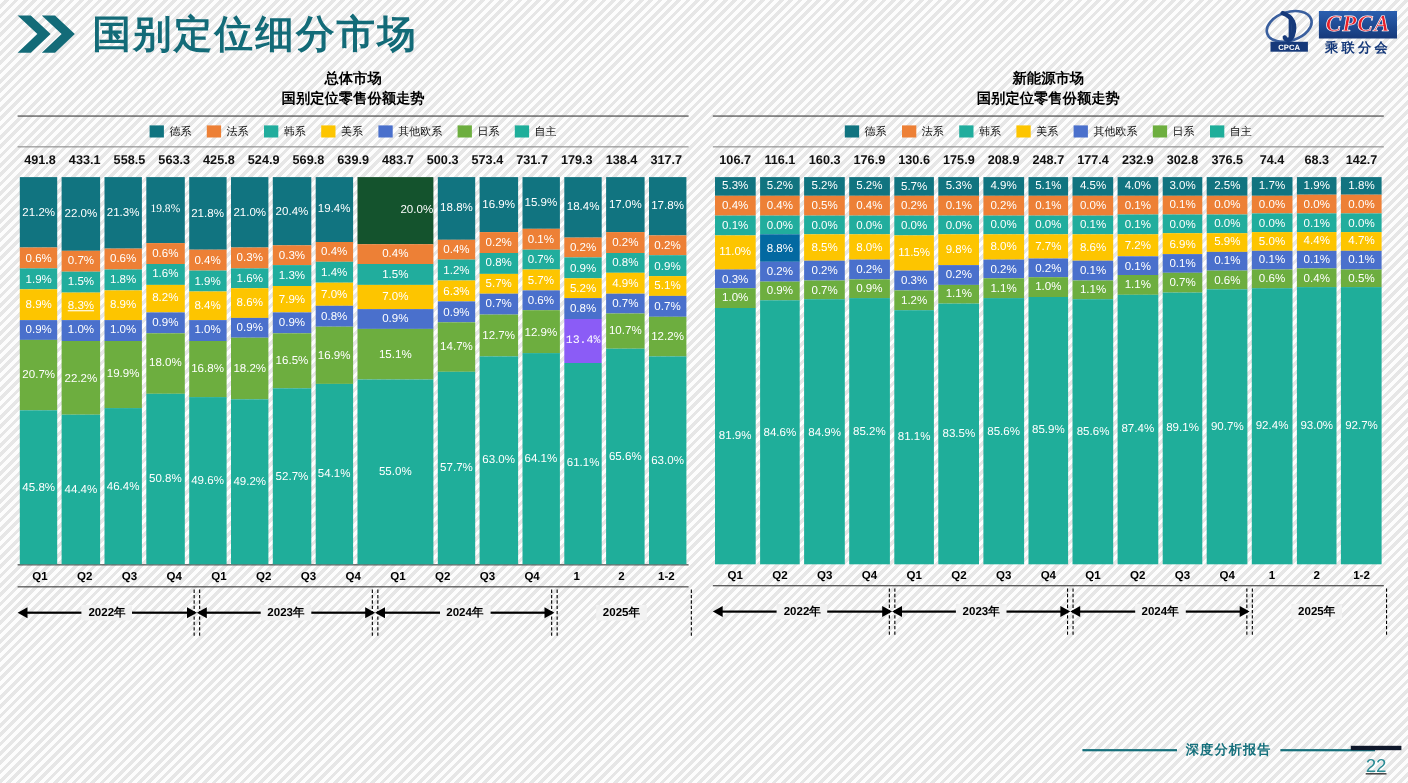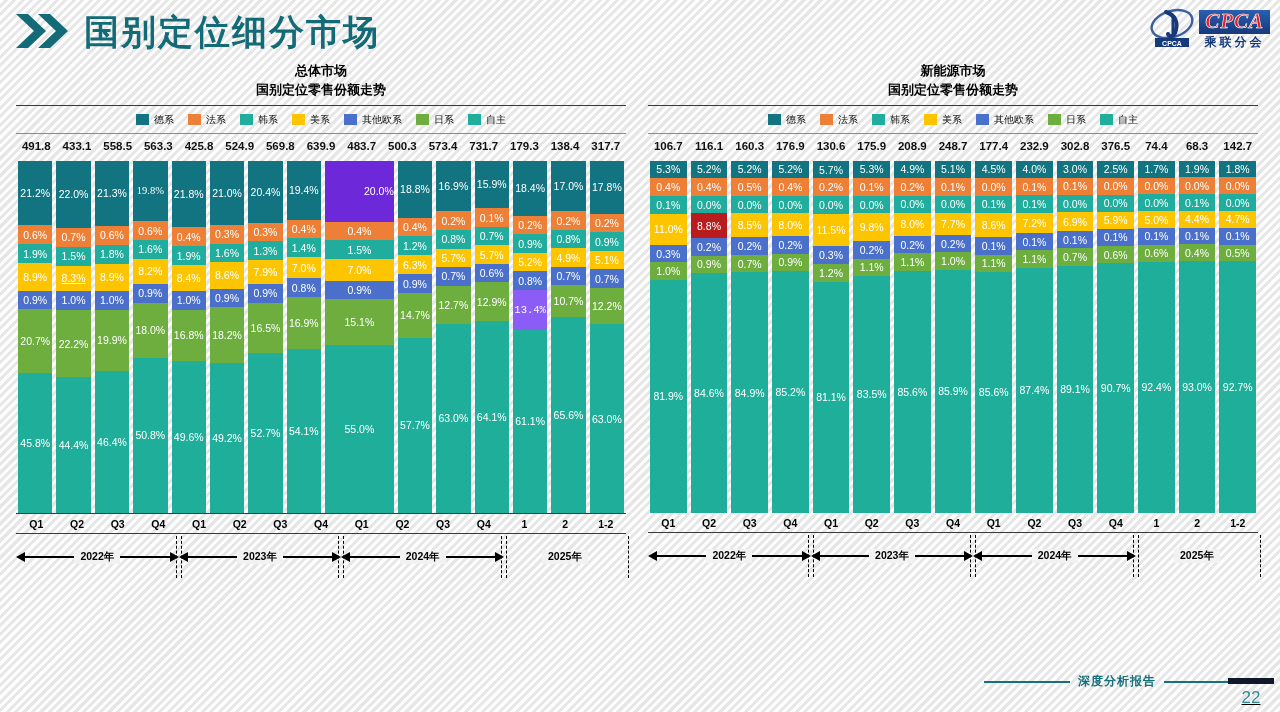--- a/index.html
+++ b/index.html
@@ -195,21 +195,21 @@
     font-family: "Liberation Serif", serif;
     font-size: 12px;
     font-weight: bold;
     color: #15707c;
     letter-spacing: 1px;
   }
   .pagenum-box {
     position: absolute;
     right: 6px; bottom: 0;
     width: 46px; height: 34px;
-    border-top: 6px solid #0f172a;
+    border-top: 4px solid #0f172a;
     display: flex; align-items: center; justify-content: center; text-decoration: underline;
   }
   .pagenum {
     font-size: 17px;
     color: #2b8b94;
   }
 </style>
 </head>
 <body>
 
@@ -476,21 +476,21 @@
             <span>0.8%</span>
           </div>
           <div class="seg" style="background: rgb(109, 174, 63); flex: 0 0 14.569%;">
             <span>16.9%</span>
           </div>
           <div class="seg" style="background: rgb(31, 174, 154); flex: 0 0 46.6379%;">
             <span>54.1%</span>
           </div>
         </div>
         <div class="bar-col">
-          <div class="seg" style="background: #6d28d9; flex: 0 0 17.2861%; padding-left: 39px;">
+          <div class="seg" style="background: #14532d; flex: 0 0 17.2861%; padding-left: 39px;">
             <span>20.0%</span>
           </div>
           <div class="seg" style="background: rgb(237, 128, 54); flex: 0 0 5.35869%;">
             <span>0.4%</span>
           </div>
           <div class="seg" style="background: rgb(33, 173, 157); flex: 0 0 5.35869%;">
             <span>1.5%</span>
           </div>
           <div class="seg" style="background: rgb(253, 197, 0); flex: 0 0 6.05013%;">
             <span>7.0%</span>
@@ -778,21 +778,21 @@
         <div class="bar-col">
           <div class="seg" style="background: rgb(17, 116, 128); flex: 0 0 4.98392%;">
             <span>5.2%</span>
           </div>
           <div class="seg" style="background: rgb(237, 128, 54); flex: 0 0 4.98392%;">
             <span>0.4%</span>
           </div>
           <div class="seg" style="background: rgb(33, 173, 157); flex: 0 0 4.98392%;">
             <span>0.0%</span>
           </div>
-          <div class="seg" style="background: #b91c1c; flex: 0 0 7.07395%;">
+          <div class="seg" style="background: #0369a1; flex: 0 0 7.07395%;">
             <span>8.8%</span>
           </div>
           <div class="seg" style="background: rgb(74, 112, 204); flex: 0 0 4.98392%;">
             <span>0.2%</span>
           </div>
           <div class="seg" style="background: rgb(109, 174, 63); flex: 0 0 4.98392%;">
             <span>0.9%</span>
           </div>
           <div class="seg" style="background: rgb(31, 174, 154); flex: 0 0 68.0064%;">
             <span>84.6%</span>

